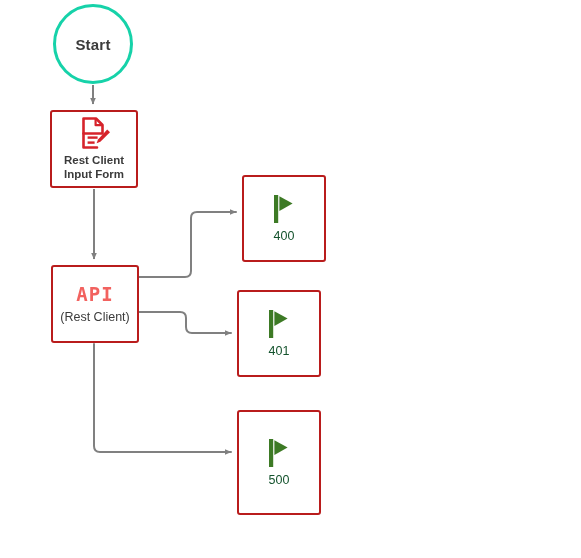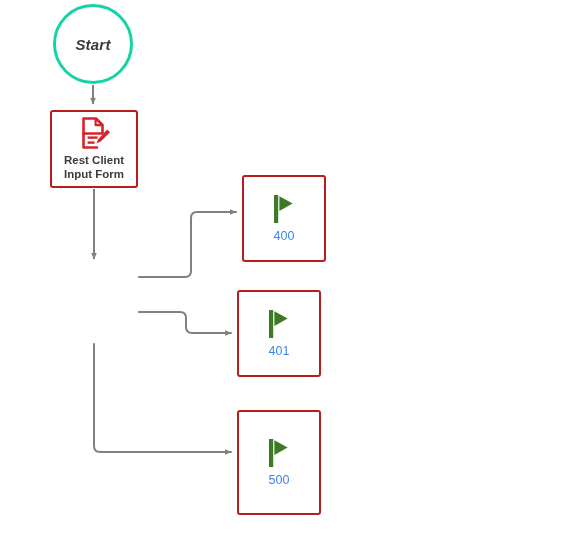--- a/index.html
+++ b/index.html
@@ -38,21 +38,20 @@
     border-radius: 50%;
     display: flex;
     align-items: center;
     justify-content: center;
   }
   .start-label {
     font-size: 15px;
     font-weight: bold;
     color: #3b3b3b;
     letter-spacing: 0.2px;
-    font-style: italic;
   }
 
   .box-node {
     border: 2px solid #b91c1c;
     border-radius: 3px;
     display: flex;
     flex-direction: column;
     align-items: center;
     justify-content: center;
   }
@@ -84,21 +83,21 @@
     margin-top: 7px;
     font-size: 12.5px;
     color: #3b3b3b;
     text-align: center;
     line-height: 1;
   }
 
   .code-caption {
     margin-top: 6px;
     font-size: 12.5px;
-    color: #3b82f6;
+    color: #14532d;
     text-align: center;
     line-height: 1;
   }
 </style>
 </head>
 <body>
 
 <div id="canvas">
 
   <svg id="edges" viewBox="0 0 581 558" width="581" height="558">
@@ -135,20 +134,24 @@
         <rect x="10.6" y="20.4" width="10" height="2.4" fill="#d6232b"></rect>
         <rect x="10.6" y="25.4" width="7" height="2.4" fill="#d6232b"></rect>
 
         <path d="M30.2,13.4 L33,16.2 L23.4,25.8 L19.6,27.2 L21,23.4 Z" fill="#d6232b"></path>
       </svg>
     </span>
     <span class="node-caption">Rest Client
 Input Form</span>
   </div>
 
+  <div class="node box-node" style="left:51px; top:265px; width:88px; height:78px;">
+    <span class="api-title">API</span>
+    <span class="api-sub">(Rest Client)</span>
+  </div>
 
   <div class="node box-node" style="left:242px; top:175px; width:84px; height:87px;">
     <span class="node-icon">
       <svg width="28" height="30" viewBox="0 0 28 30">
         <rect x="4" y="1" width="4.2" height="28" fill="#3d7a25"></rect>
         <path d="M9.4,2.2 L22.6,9.6 L9.4,17 Z" fill="#3d7a25"></path>
       </svg>
     </span>
     <span class="code-caption">400</span>
   </div>

